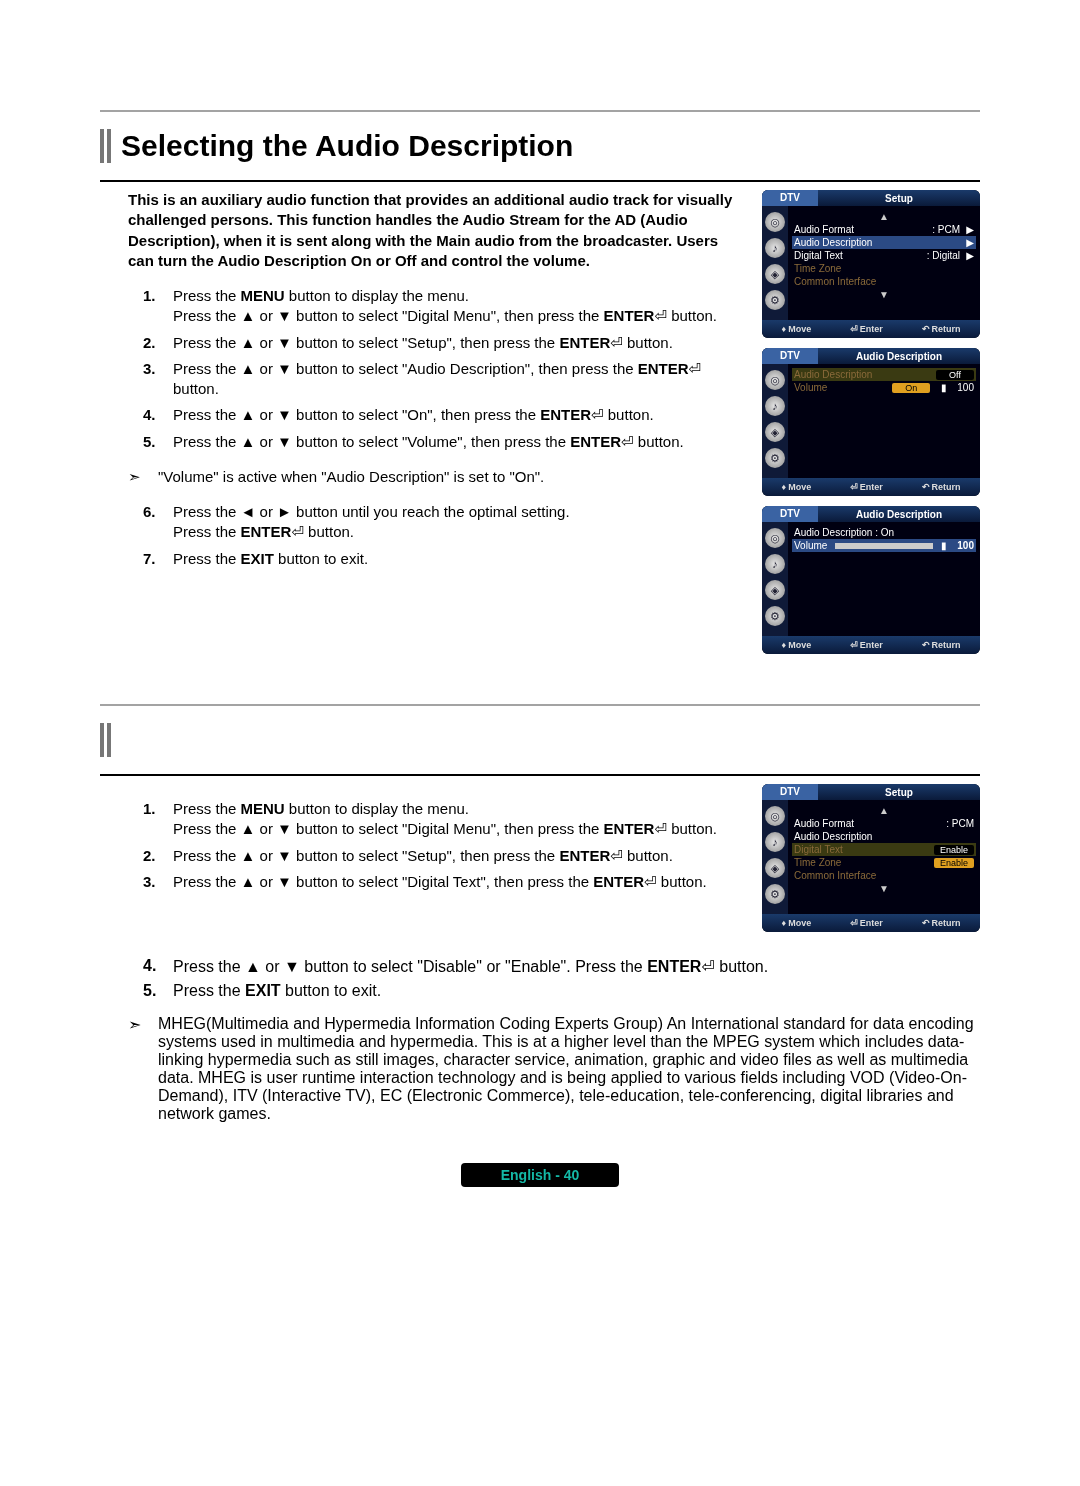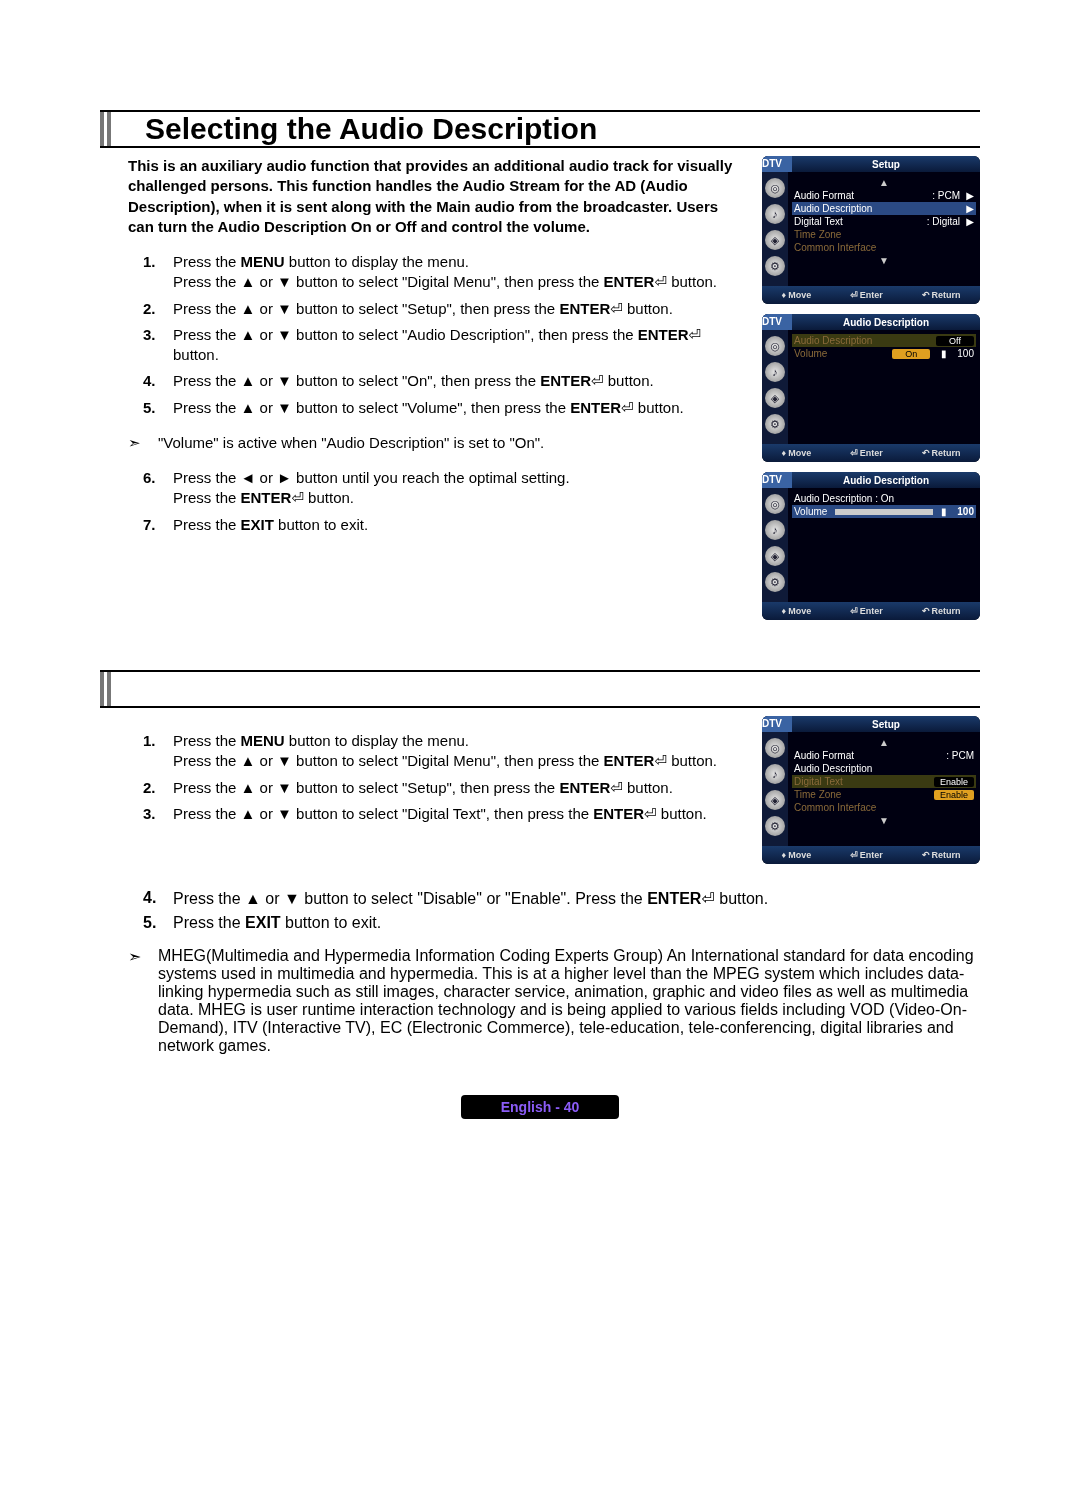--- a/index.html
+++ b/index.html
@@ -13,25 +13,24 @@
   .page {
     padding: 110px 100px 60px 100px;
     position: relative;
   }
   .section {
     margin-bottom: 40px;
   }
   .section-heading {
     display: flex;
     align-items: stretch;
-    border-top: 2px solid #000000;
+    border-top: 2px solid #a3a3a3;
     border-bottom: 2px solid #000;
-    padding: 0 0;
+    padding: 17px 0;
     margin-bottom: 8px;
-    gap: 24px;
   }
   .heading-bars {
     display: flex;
     gap: 3px;
     margin-right: 10px;
   }
   .heading-bars span {
     display: inline-block;
     width: 4px;
     background: #777;
@@ -105,22 +104,22 @@
   }
   .osd-titlebar {
     display: flex;
     background: linear-gradient(#1a3a6a,#0a1a3a);
     height: 16px;
     align-items: center;
     font-weight: bold;
   }
   .osd-titlebar .tab {
     background: #3a63a3;
-    width: 30px;
-    text-align: left;
+    width: 56px;
+    text-align: center;
     line-height: 16px;
     height: 16px;
   }
   .osd-titlebar .titletxt {
     flex: 1;
     text-align: center;
   }
   .osd-body {
     display: flex;
     background: #1a1a1a;
@@ -182,21 +181,21 @@
   }
   .osd-footer span{display:flex;align-items:center;gap:2px;}
   .osd-row.ctr{justify-content:center;color:#ccc;}
 
   .page-foot {
     text-align:center;
     margin-top: 40px;
   }
   .page-foot-inner{
     display:inline-block;
-    background:#000;color:#8b5cf6;
+    background:#000;color:#14b8a6;
     font-size:14px;font-weight:bold;
     padding:4px 40px;border-radius:4px;
   }
 </style>
 </head>
 <body>
 
 <div class="page">
 
   <div class="section">

